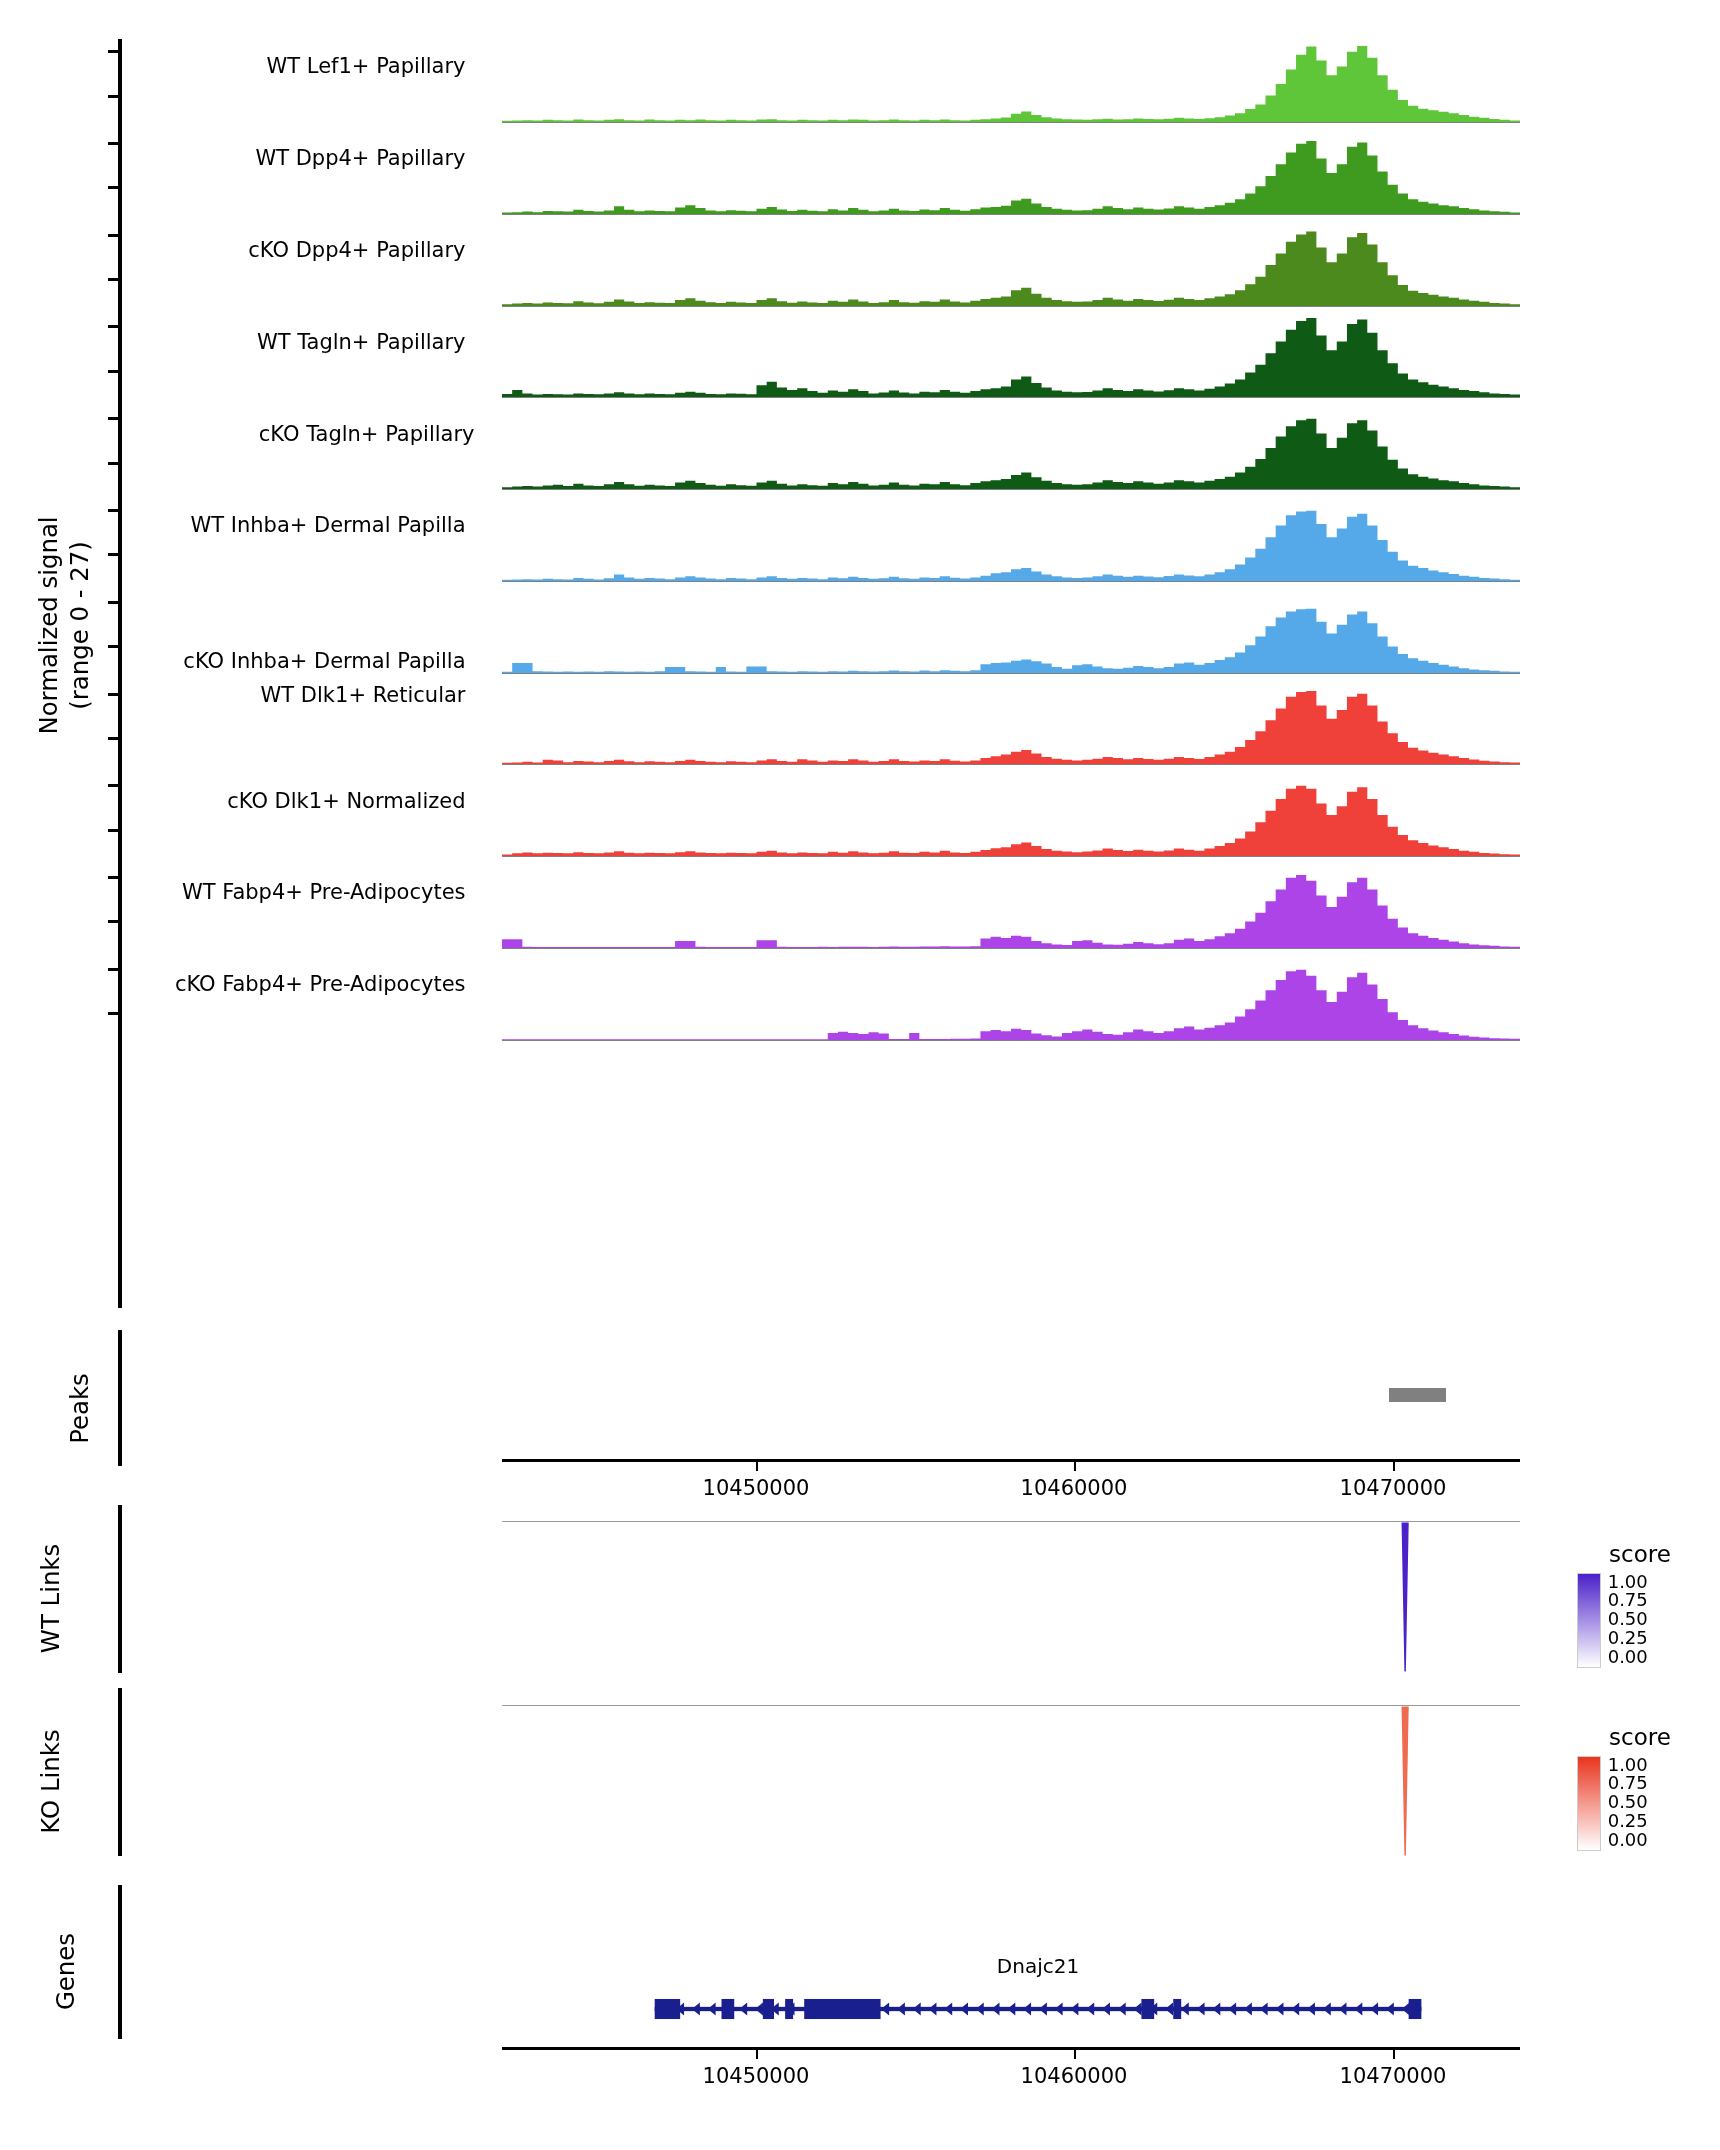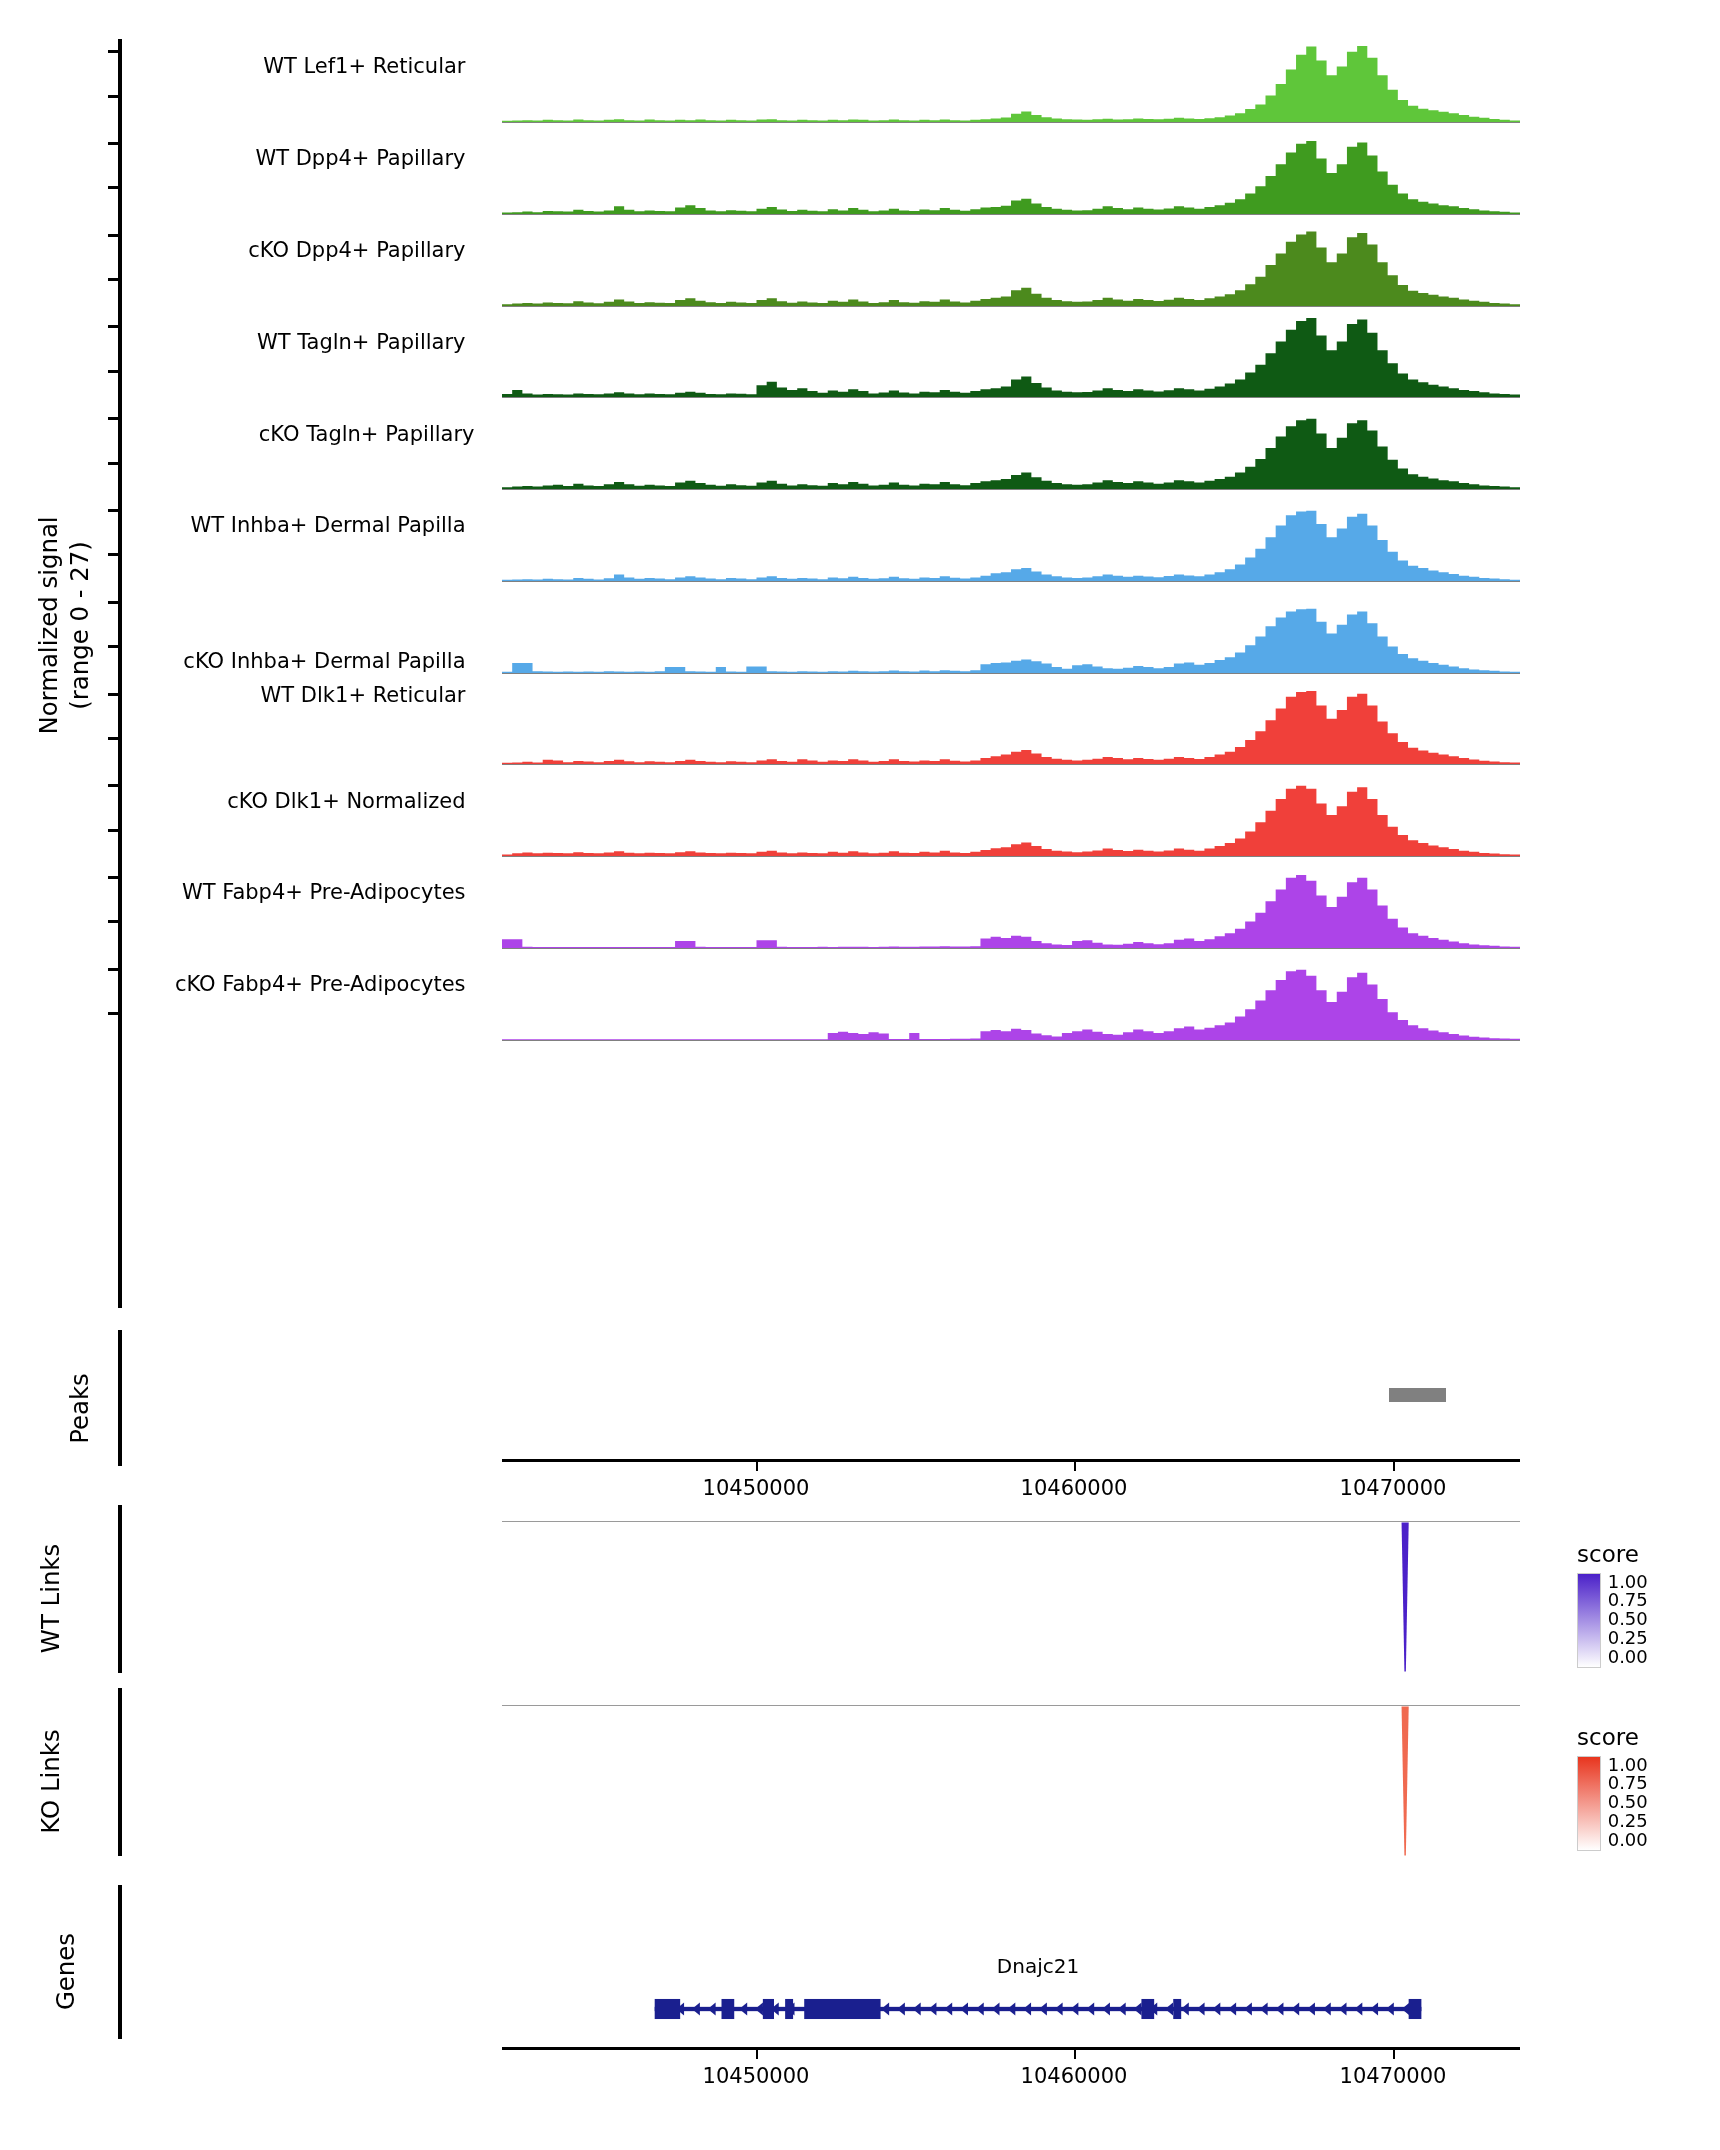--- a/index.html
+++ b/index.html
@@ -142,20 +142,21 @@
   }
 
   
   .legend {
     position: absolute;
     font-size: 21.5px;
   }
   .legend-title {
     font-size: 23px;
     margin-bottom: 5.7px;
+    margin-left: 32px;
   }
   .legend-body {
     display: flex;
     flex-direction: row;
     align-items: flex-start;
   }
   .legend-bar {
     width: 21.5px;
     height: 93px;
     margin-right: 7.2px;
@@ -196,21 +197,21 @@
     <span>(range 0 - 27)</span>
   </div>
 
   <div id="coverage-tracks">
       <div class="track-row" style="top: 43px;">
         <svg width="1018" height="79" class="track-svg" viewBox="0 0 1420 110">
           <polygon points="0,110 0.0,108.4 14.2,108.4 14.2,108.0 28.4,108.0 28.4,107.6 42.6,107.6 42.6,108.0 56.8,108.0 56.8,107.1 71.0,107.1 71.0,107.6 85.2,107.6 85.2,108.0 99.4,108.0 99.4,106.7 113.6,106.7 113.6,107.6 127.8,107.6 127.8,108.0 142.0,108.0 142.0,107.1 156.2,107.1 156.2,106.3 170.4,106.3 170.4,107.6 184.6,107.6 184.6,108.0 198.8,108.0 198.8,106.7 213.0,106.7 213.0,107.6 227.2,107.6 227.2,108.0 241.4,108.0 241.4,107.1 255.6,107.1 255.6,107.6 269.8,107.6 269.8,106.7 284.0,106.7 284.0,107.6 298.2,107.6 298.2,108.0 312.4,108.0 312.4,107.1 326.6,107.1 326.6,107.6 340.8,107.6 340.8,108.0 355.0,108.0 355.0,106.7 369.2,106.7 369.2,106.3 383.4,106.3 383.4,107.6 397.6,107.6 397.6,108.0 411.8,108.0 411.8,107.1 426.0,107.1 426.0,107.6 440.2,107.6 440.2,108.0 454.4,108.0 454.4,107.1 468.6,107.1 468.6,107.6 482.8,107.6 482.8,106.7 497.0,106.7 497.0,107.1 511.2,107.1 511.2,108.0 525.4,108.0 525.4,107.6 539.6,107.6 539.6,106.7 553.8,106.7 553.8,107.6 568.0,107.6 568.0,108.0 582.2,108.0 582.2,107.1 596.4,107.1 596.4,107.6 610.6,107.6 610.6,106.7 624.8,106.7 624.8,107.6 639.0,107.6 639.0,108.0 653.2,108.0 653.2,107.1 667.4,107.1 667.4,106.3 681.6,106.3 681.6,105.1 695.8,105.1 695.8,103.9 710.0,103.9 710.0,98.6 724.2,98.6 724.2,95.3 738.4,95.3 738.4,100.2 752.6,100.2 752.6,103.5 766.8,103.5 766.8,105.1 781.0,105.1 781.0,106.3 795.2,106.3 795.2,106.7 809.4,106.7 809.4,107.1 823.6,107.1 823.6,106.3 837.8,106.3 837.8,105.5 852.0,105.5 852.0,106.7 866.2,106.7 866.2,106.3 880.4,106.3 880.4,105.1 894.6,105.1 894.6,105.9 908.8,105.9 908.8,106.3 923.0,106.3 923.0,105.5 937.2,105.5 937.2,104.3 951.4,104.3 951.4,105.1 965.6,105.1 965.6,105.9 979.8,105.9 979.8,104.7 994.0,104.7 994.0,103.5 1008.2,103.5 1008.2,101.0 1022.4,101.0 1022.4,97.8 1036.6,97.8 1036.6,92.1 1050.8,92.1 1050.8,85.6 1065.0,85.6 1065.0,73.3 1079.2,73.3 1079.2,57.0 1093.4,57.0 1093.4,36.7 1107.6,36.7 1107.6,16.3 1121.8,16.3 1121.8,4.9 1136.0,4.9 1136.0,24.4 1150.2,24.4 1150.2,44.8 1164.4,44.8 1164.4,32.6 1178.6,32.6 1178.6,12.2 1192.8,12.2 1192.8,4.1 1207.0,4.1 1207.0,20.4 1221.2,20.4 1221.2,44.8 1235.4,44.8 1235.4,65.2 1249.6,65.2 1249.6,79.4 1263.8,79.4 1263.8,87.6 1278.0,87.6 1278.0,91.7 1292.2,91.7 1292.2,93.7 1306.4,93.7 1306.4,95.7 1320.6,95.7 1320.6,97.8 1334.8,97.8 1334.8,100.2 1349.0,100.2 1349.0,102.7 1363.2,102.7 1363.2,104.3 1377.4,104.3 1377.4,105.9 1391.6,105.9 1391.6,107.1 1405.8,107.1 1405.8,108.0 1420.0,108.0 1420,110" fill="#5fc63a"></polygon>
         </svg>
         <div class="track-baseline" style="bottom: 0px; top: 79px;"></div>
       </div>
-      <div style="position: absolute; top: 54px; left: 0px; width: 487px; text-align: right; padding-right: 21.5px; box-sizing: border-box; font-size: 21px; white-space: nowrap;">WT Lef1+ Reticular</div>
+      <div style="position: absolute; top: 54px; left: 0px; width: 487px; text-align: right; padding-right: 21.5px; box-sizing: border-box; font-size: 21px; white-space: nowrap;">WT Lef1+ Papillary</div>
       <div class="track-row" style="top: 135px;">
         <svg width="1018" height="79" class="track-svg" viewBox="0 0 1420 110">
           <polygon points="0,110 0.0,108.0 14.2,108.0 14.2,107.6 28.4,107.6 28.4,106.7 42.6,106.7 42.6,107.6 56.8,107.6 56.8,105.9 71.0,105.9 71.0,106.3 85.2,106.3 85.2,106.7 99.4,106.7 99.4,104.3 113.6,104.3 113.6,105.9 127.8,105.9 127.8,106.7 142.0,106.7 142.0,105.1 156.2,105.1 156.2,99.4 170.4,99.4 170.4,104.3 184.6,104.3 184.6,106.3 198.8,106.3 198.8,105.1 213.0,105.1 213.0,105.9 227.2,105.9 227.2,106.3 241.4,106.3 241.4,101.0 255.6,101.0 255.6,97.8 269.8,97.8 269.8,101.9 284.0,101.9 284.0,105.1 298.2,105.1 298.2,106.3 312.4,106.3 312.4,104.7 326.6,104.7 326.6,105.5 340.8,105.5 340.8,106.3 355.0,106.3 355.0,102.7 369.2,102.7 369.2,100.2 383.4,100.2 383.4,103.9 397.6,103.9 397.6,105.9 411.8,105.9 411.8,104.3 426.0,104.3 426.0,105.5 440.2,105.5 440.2,106.3 454.4,106.3 454.4,103.5 468.6,103.5 468.6,105.1 482.8,105.1 482.8,101.9 497.0,101.9 497.0,104.3 511.2,104.3 511.2,106.3 525.4,106.3 525.4,105.1 539.6,105.1 539.6,102.7 553.8,102.7 553.8,105.1 568.0,105.1 568.0,105.9 582.2,105.9 582.2,103.9 596.4,103.9 596.4,104.7 610.6,104.7 610.6,101.9 624.8,101.9 624.8,104.3 639.0,104.3 639.0,105.5 653.2,105.5 653.2,103.5 667.4,103.5 667.4,101.0 681.6,101.0 681.6,100.2 695.8,100.2 695.8,98.6 710.0,98.6 710.0,91.3 724.2,91.3 724.2,88.8 738.4,88.8 738.4,95.3 752.6,95.3 752.6,100.2 766.8,100.2 766.8,102.7 781.0,102.7 781.0,104.3 795.2,104.3 795.2,105.1 809.4,105.1 809.4,104.7 823.6,104.7 823.6,102.7 837.8,102.7 837.8,99.4 852.0,99.4 852.0,101.9 866.2,101.9 866.2,103.5 880.4,103.5 880.4,101.0 894.6,101.0 894.6,102.7 908.8,102.7 908.8,103.9 923.0,103.9 923.0,102.3 937.2,102.3 937.2,99.4 951.4,99.4 951.4,101.0 965.6,101.0 965.6,102.7 979.8,102.7 979.8,100.2 994.0,100.2 994.0,97.8 1008.2,97.8 1008.2,94.5 1022.4,94.5 1022.4,89.6 1036.6,89.6 1036.6,81.5 1050.8,81.5 1050.8,71.3 1065.0,71.3 1065.0,57.0 1079.2,57.0 1079.2,40.7 1093.4,40.7 1093.4,24.4 1107.6,24.4 1107.6,12.2 1121.8,12.2 1121.8,8.1 1136.0,8.1 1136.0,32.6 1150.2,32.6 1150.2,53.0 1164.4,53.0 1164.4,40.7 1178.6,40.7 1178.6,16.3 1192.8,16.3 1192.8,10.2 1207.0,10.2 1207.0,28.5 1221.2,28.5 1221.2,50.9 1235.4,50.9 1235.4,69.3 1249.6,69.3 1249.6,81.5 1263.8,81.5 1263.8,89.6 1278.0,89.6 1278.0,92.9 1292.2,92.9 1292.2,95.3 1306.4,95.3 1306.4,97.8 1320.6,97.8 1320.6,99.4 1334.8,99.4 1334.8,101.9 1349.0,101.9 1349.0,103.5 1363.2,103.5 1363.2,105.1 1377.4,105.1 1377.4,106.3 1391.6,106.3 1391.6,107.1 1405.8,107.1 1405.8,108.0 1420.0,108.0 1420,110" fill="#3f9b1f"></polygon>
         </svg>
         <div class="track-baseline" style="bottom: 0px; top: 79px;"></div>
       </div>
       <div style="position: absolute; top: 146px; left: 0px; width: 487px; text-align: right; padding-right: 21.5px; box-sizing: border-box; font-size: 21px; white-space: nowrap;">WT Dpp4+ Papillary</div>
       <div class="track-row" style="top: 227px;">
         <svg width="1018" height="79" class="track-svg" viewBox="0 0 1420 110">
           <polygon points="0,110 0.0,107.6 14.2,107.6 14.2,106.7 28.4,106.7 28.4,105.9 42.6,105.9 42.6,106.7 56.8,106.7 56.8,105.1 71.0,105.1 71.0,105.9 85.2,105.9 85.2,106.3 99.4,106.3 99.4,103.5 113.6,103.5 113.6,105.1 127.8,105.1 127.8,106.3 142.0,106.3 142.0,104.3 156.2,104.3 156.2,101.0 170.4,101.0 170.4,103.9 184.6,103.9 184.6,105.9 198.8,105.9 198.8,104.7 213.0,104.7 213.0,105.5 227.2,105.5 227.2,105.9 241.4,105.9 241.4,101.9 255.6,101.9 255.6,99.4 269.8,99.4 269.8,102.7 284.0,102.7 284.0,104.7 298.2,104.7 298.2,105.9 312.4,105.9 312.4,104.3 326.6,104.3 326.6,105.1 340.8,105.1 340.8,105.9 355.0,105.9 355.0,101.9 369.2,101.9 369.2,99.4 383.4,99.4 383.4,103.5 397.6,103.5 397.6,105.5 411.8,105.5 411.8,103.9 426.0,103.9 426.0,105.1 440.2,105.1 440.2,105.9 454.4,105.9 454.4,102.7 468.6,102.7 468.6,104.3 482.8,104.3 482.8,101.0 497.0,101.0 497.0,103.9 511.2,103.9 511.2,105.9 525.4,105.9 525.4,104.7 539.6,104.7 539.6,101.9 553.8,101.9 553.8,104.7 568.0,104.7 568.0,105.5 582.2,105.5 582.2,103.5 596.4,103.5 596.4,104.3 610.6,104.3 610.6,101.0 624.8,101.0 624.8,103.9 639.0,103.9 639.0,105.1 653.2,105.1 653.2,102.7 667.4,102.7 667.4,100.2 681.6,100.2 681.6,98.6 695.8,98.6 695.8,97.0 710.0,97.0 710.0,88.0 724.2,88.0 724.2,84.7 738.4,84.7 738.4,92.9 752.6,92.9 752.6,98.6 766.8,98.6 766.8,101.9 781.0,101.9 781.0,103.5 795.2,103.5 795.2,104.3 809.4,104.3 809.4,103.9 823.6,103.9 823.6,101.9 837.8,101.9 837.8,98.6 852.0,98.6 852.0,101.0 866.2,101.0 866.2,102.7 880.4,102.7 880.4,100.2 894.6,100.2 894.6,101.9 908.8,101.9 908.8,103.1 923.0,103.1 923.0,101.4 937.2,101.4 937.2,98.6 951.4,98.6 951.4,100.2 965.6,100.2 965.6,101.9 979.8,101.9 979.8,99.4 994.0,99.4 994.0,97.0 1008.2,97.0 1008.2,93.7 1022.4,93.7 1022.4,88.0 1036.6,88.0 1036.6,79.9 1050.8,79.9 1050.8,69.3 1065.0,69.3 1065.0,53.0 1079.2,53.0 1079.2,36.7 1093.4,36.7 1093.4,20.4 1107.6,20.4 1107.6,10.2 1121.8,10.2 1121.8,6.1 1136.0,6.1 1136.0,28.5 1150.2,28.5 1150.2,48.9 1164.4,48.9 1164.4,36.7 1178.6,36.7 1178.6,14.3 1192.8,14.3 1192.8,8.1 1207.0,8.1 1207.0,24.4 1221.2,24.4 1221.2,48.9 1235.4,48.9 1235.4,67.2 1249.6,67.2 1249.6,80.7 1263.8,80.7 1263.8,88.8 1278.0,88.8 1278.0,92.1 1292.2,92.1 1292.2,94.5 1306.4,94.5 1306.4,97.0 1320.6,97.0 1320.6,98.6 1334.8,98.6 1334.8,101.0 1349.0,101.0 1349.0,102.7 1363.2,102.7 1363.2,104.3 1377.4,104.3 1377.4,105.9 1391.6,105.9 1391.6,106.7 1405.8,106.7 1405.8,107.6 1420.0,107.6 1420,110" fill="#4c8a1d"></polygon>

